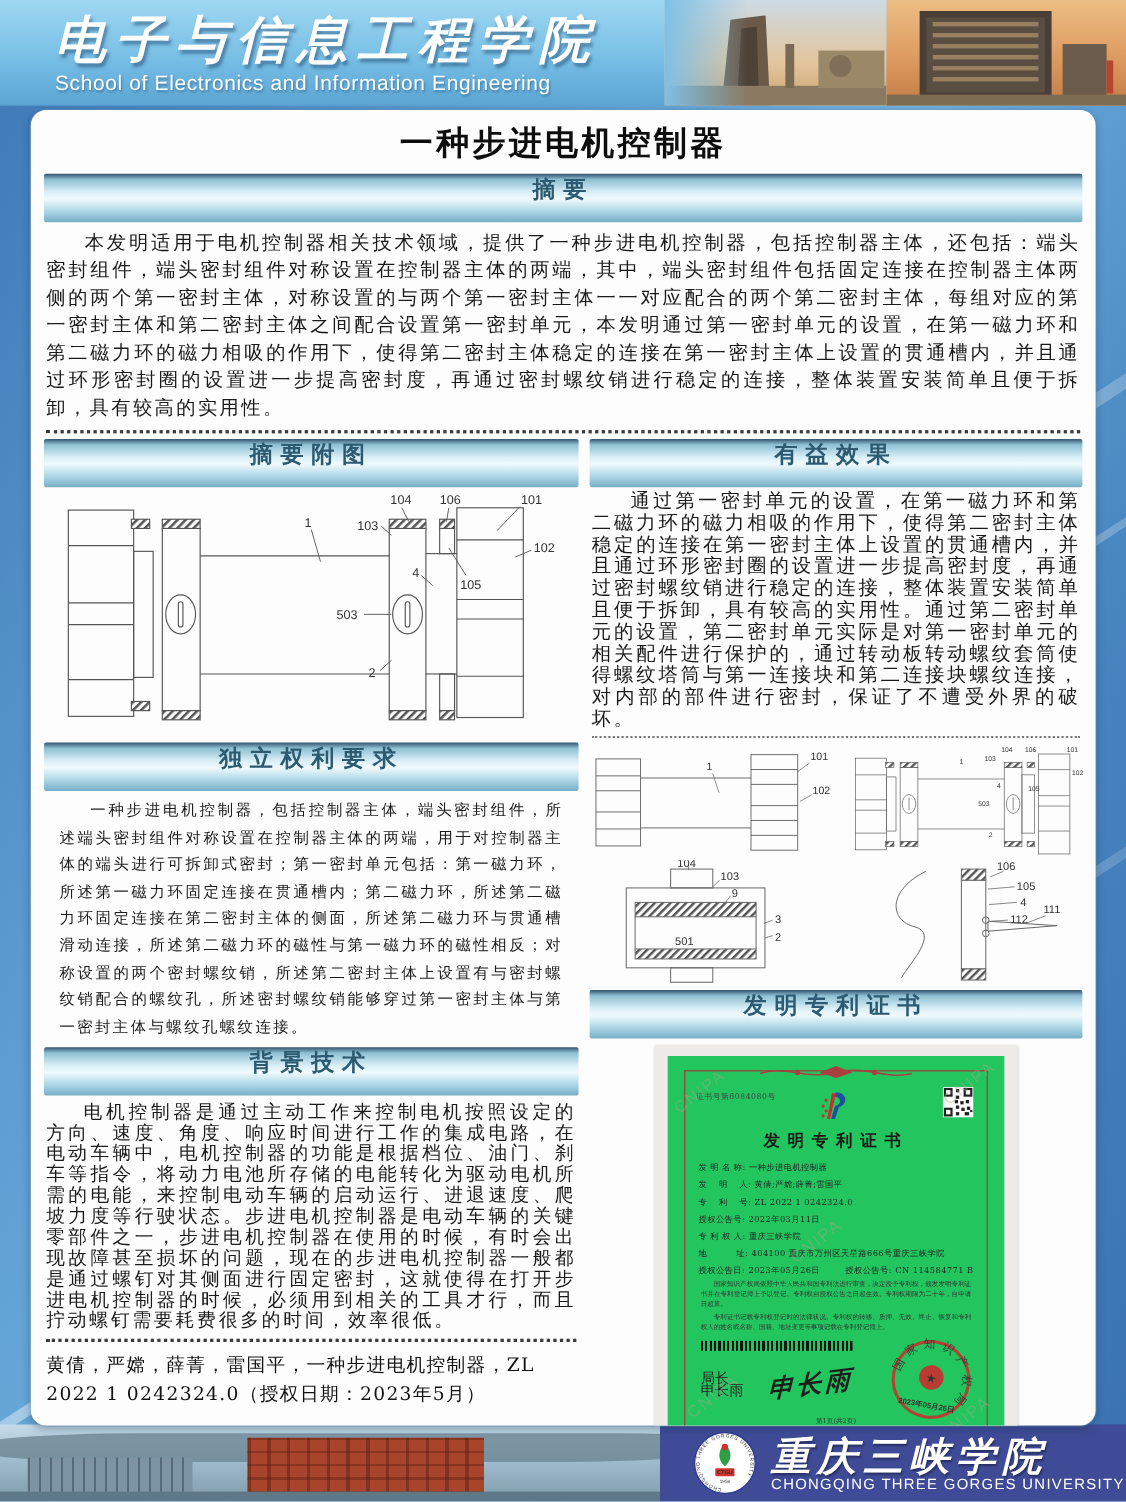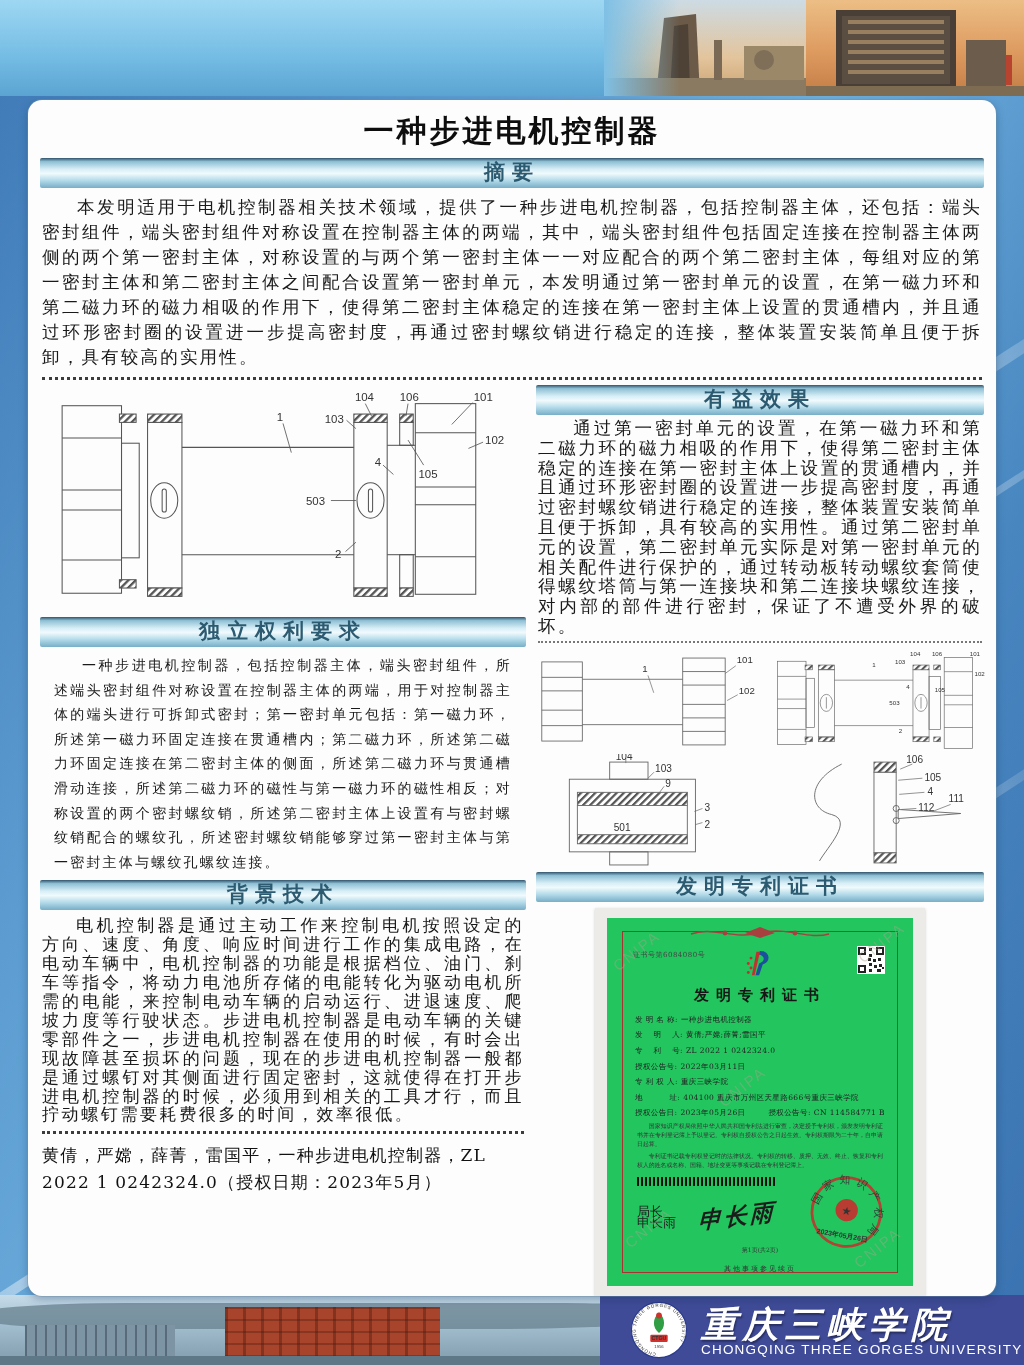--- a/index.html
+++ b/index.html
@@ -34,21 +34,21 @@
   
   .panel { position:absolute; left:28px; top:100px; width:968px; height:1196px; z-index:2;
     background:#fdfdfd; border-radius:14px; padding:8px 12px; overflow:hidden;
     box-shadow:0 0 0 1px rgba(110,145,170,.4), 0 3px 8px rgba(20,50,90,.35); }
   .titlebar { position:relative; height:50px; }
   .badge { position:absolute; left:0; top:0; padding:6px 18px 8px; font-size:25px; font-weight:bold; color:#0e4156;
     letter-spacing:3px; background:linear-gradient(180deg,#eef9fd 0%,#bfe2ef 45%,#85c0d8 100%);
     border:2px solid #76aec6; border-radius:12px; box-shadow:1px 2px 3px rgba(0,0,0,.25); }
   .main-title { text-align:center; font-size:30px; font-weight:bold; color:#0d0d0d; line-height:46px; letter-spacing:3px; }
 
-  .secbar { height:30px; line-height:28px; text-align:center; font-size:21px; font-weight:bold; color:#2c5a70;
+  .secbar { height:44px; line-height:28px; text-align:center; font-size:21px; font-weight:bold; color:#2c5a70;
     letter-spacing:7px; border-radius:2px;
     background:linear-gradient(180deg,#31536b 0%,#8fc0d4 12%,#d9eff7 38%,#f0fafd 52%,#b5dcea 74%,#77aec7 100%); }
   .jtext { text-align:justify; color:#1a1a1a; }
   .abstract-text { font-size:17.5px; line-height:25px; letter-spacing:2.2px; text-indent:2em; margin:7px 2px 4px; }
   .dotted { border-top:3px dotted #3c3c3c; margin:7px 2px 5px; }
   .dotted-fine { border-top:2px dotted #777; margin:2px 2px 3px; }
 
   .cols { display:flex; gap:10px; margin-top:2px; }
   .col-l { width:486px; } .col-r { flex:1; min-width:0; }
   .claims-text  { font-size:14px;   line-height:24.6px; letter-spacing:2.2px; text-indent:2em; margin:6px 14px; }
@@ -137,35 +137,40 @@
             <rect x="42" y="50" width="96" height="4"></rect>
           <rect x="42" y="60" width="96" height="4"></rect>
             <rect x="42" y="70" width="96" height="4"></rect>
         </g>
         <rect x="160" y="40" width="40" height="50" fill="#6b5c4c"></rect>
         <rect x="0" y="86" width="220" height="10" fill="#7d6b52"></rect>
         <rect x="200" y="55" width="6" height="30" fill="#b8432f"></rect>
       </svg>
     </div>
   </div>
+  <div class="header-titles">
+    <div class="school-cn">电子与信息工程学院</div>
+    <div class="school-en">School of Electronics and Information Engineering</div>
+  </div>
 </div>
 
 <div class="panel">
 
   <div class="titlebar">
     <div class="main-title">一种步进电机控制器</div>
   </div>
 
   <div class="secbar">摘要</div>
   <div class="jtext abstract-text">本发明适用于电机控制器相关技术领域，提供了一种步进电机控制器，包括控制器主体，还包括：端头密封组件，端头密封组件对称设置在控制器主体的两端，其中，端头密封组件包括固定连接在控制器主体两侧的两个第一密封主体，对称设置的与两个第一密封主体一一对应配合的两个第二密封主体，每组对应的第一密封主体和第二密封主体之间配合设置第一密封单元，本发明通过第一密封单元的设置，在第一磁力环和第二磁力环的磁力相吸的作用下，使得第二密封主体稳定的连接在第一密封主体上设置的贯通槽内，并且通过环形密封圈的设置进一步提高密封度，再通过密封螺纹销进行稳定的连接，整体装置安装简单且便于拆卸，具有较高的实用性。</div>
   <div class="dotted"></div>
 
   <div class="cols">
 
     <div class="col-l">
+      <div class="secbar">摘要附图</div>
 
       <div class="fig-wrap">
         <svg width="462" height="224" viewBox="0 0 440 215">
           <defs>
             <pattern id="hatch" width="5" height="5" patternUnits="userSpaceOnUse" patternTransform="rotate(45)">
               <rect width="5" height="5" fill="#fff"></rect>
                 <rect width="2.2" height="5" fill="#555"></rect>
             </pattern>
           </defs>
           <g stroke="#555" fill="none" stroke-width="1">

